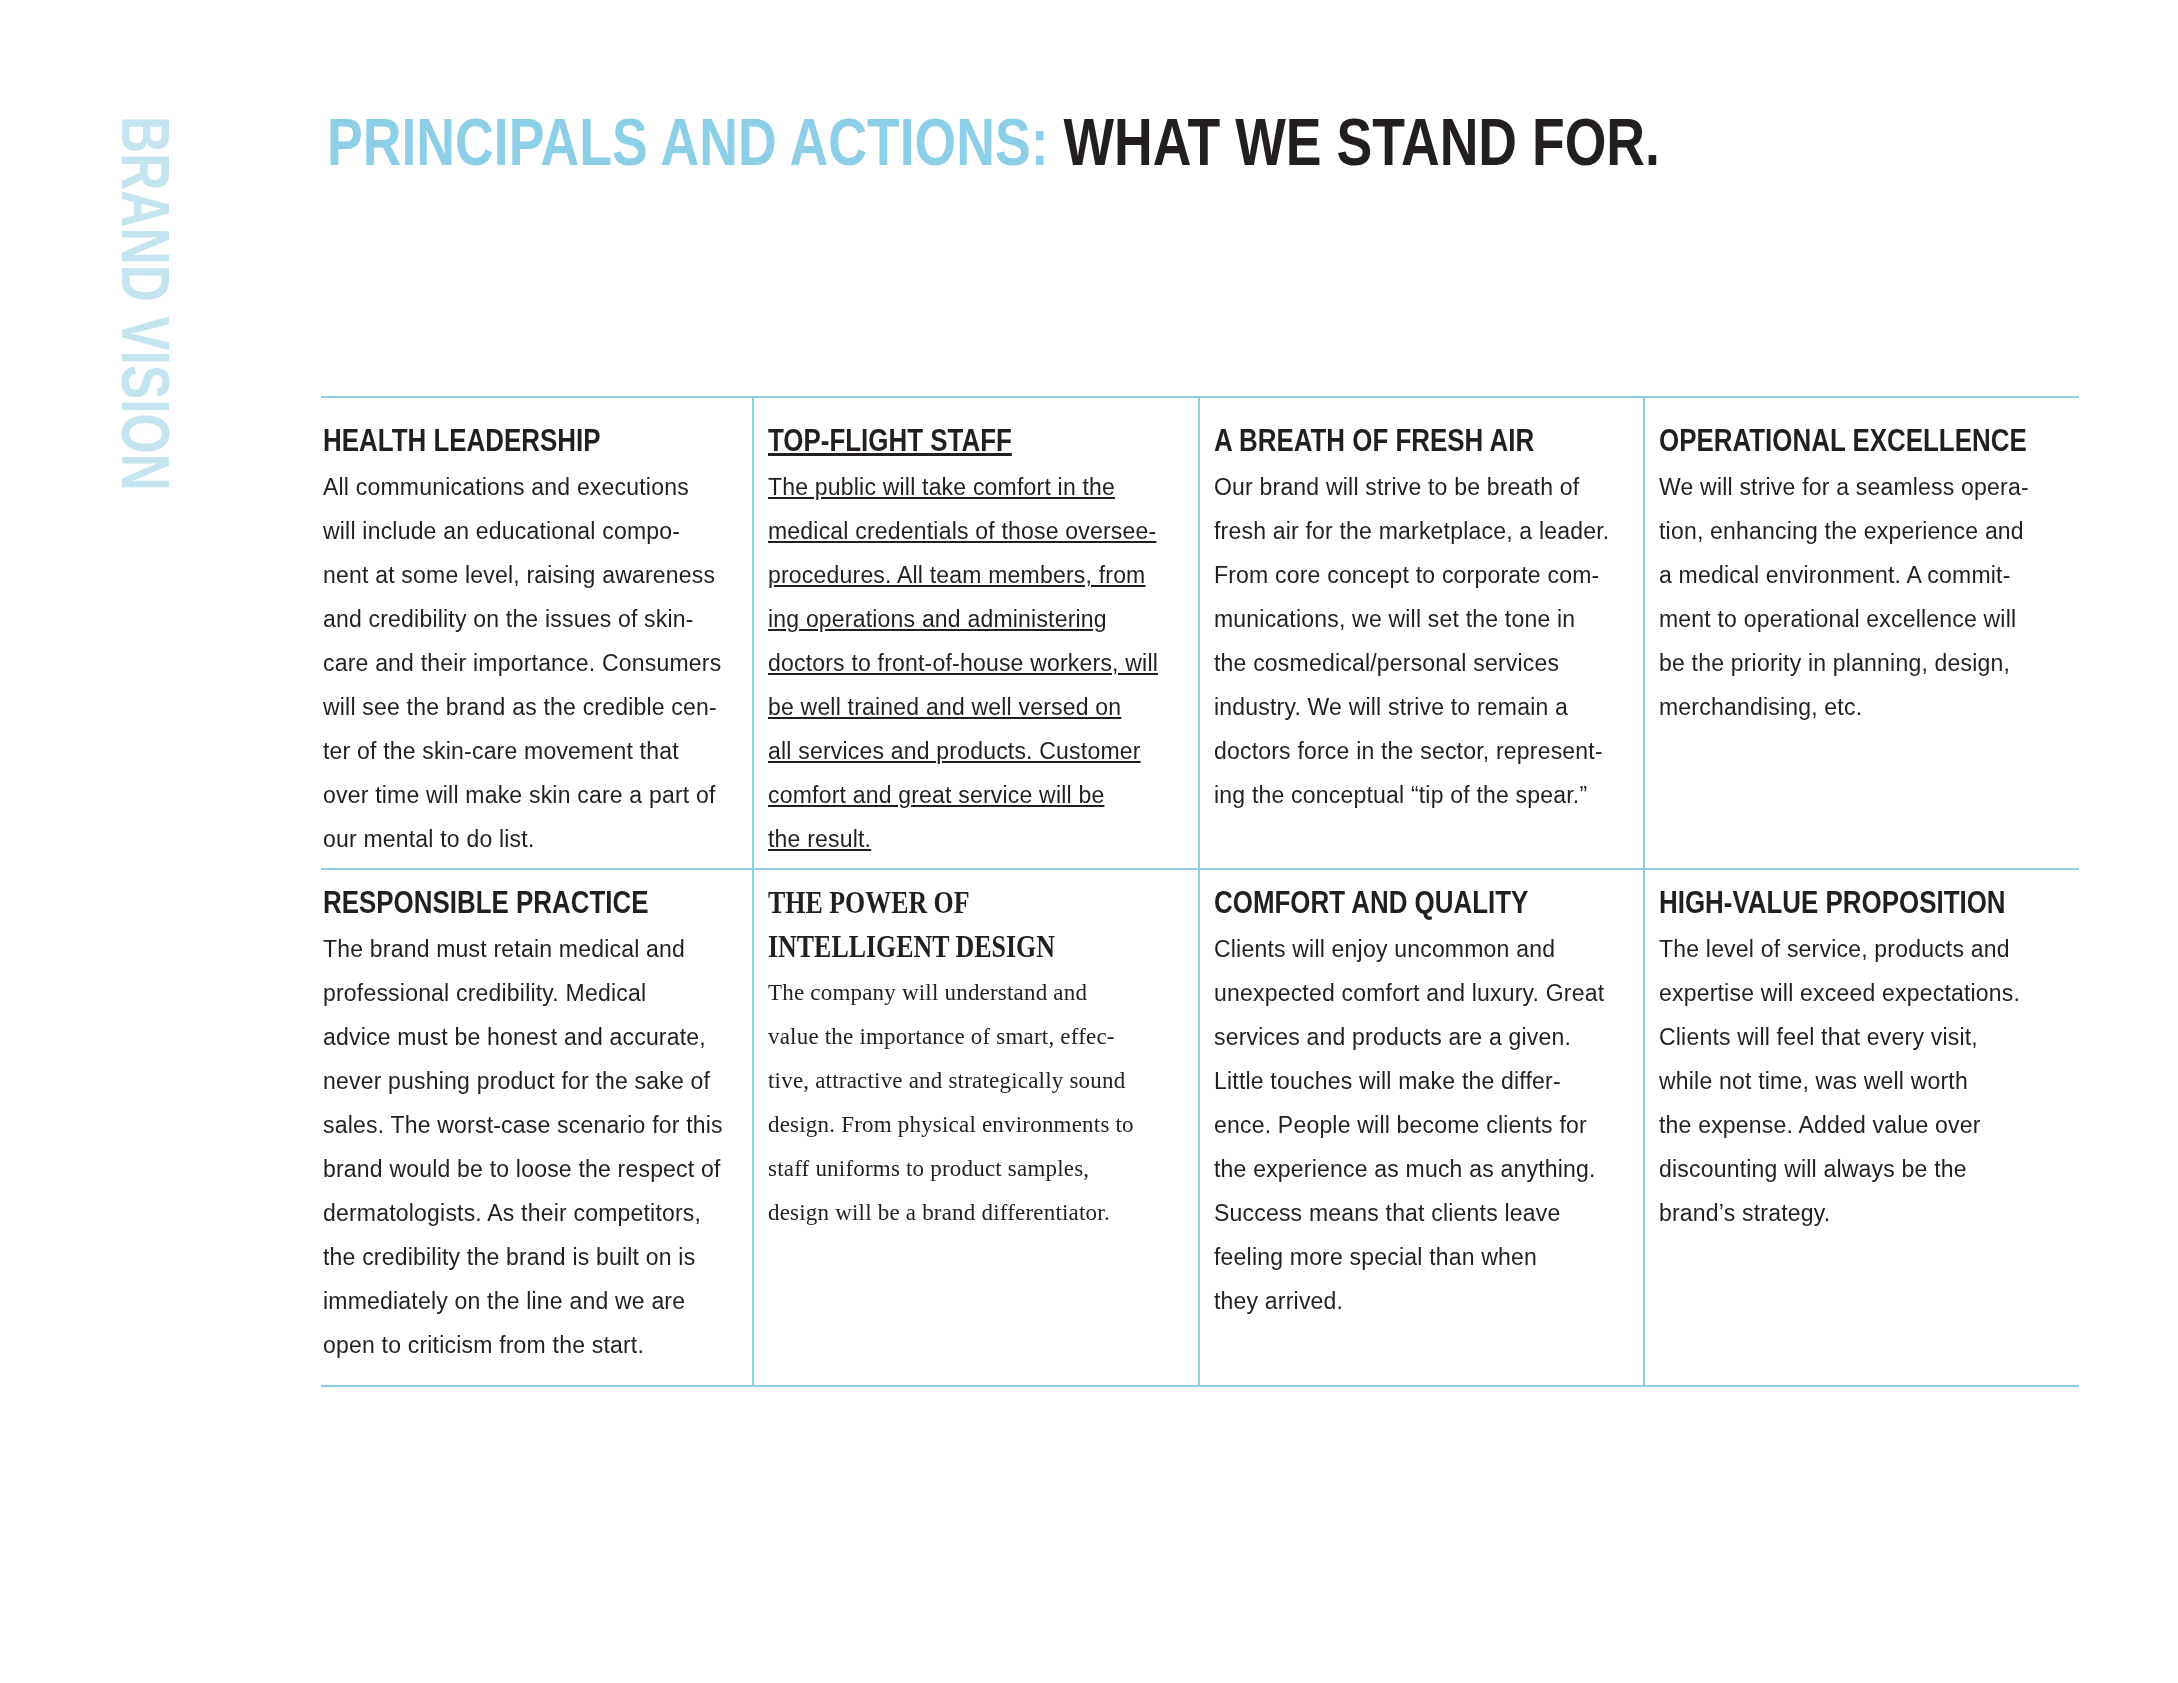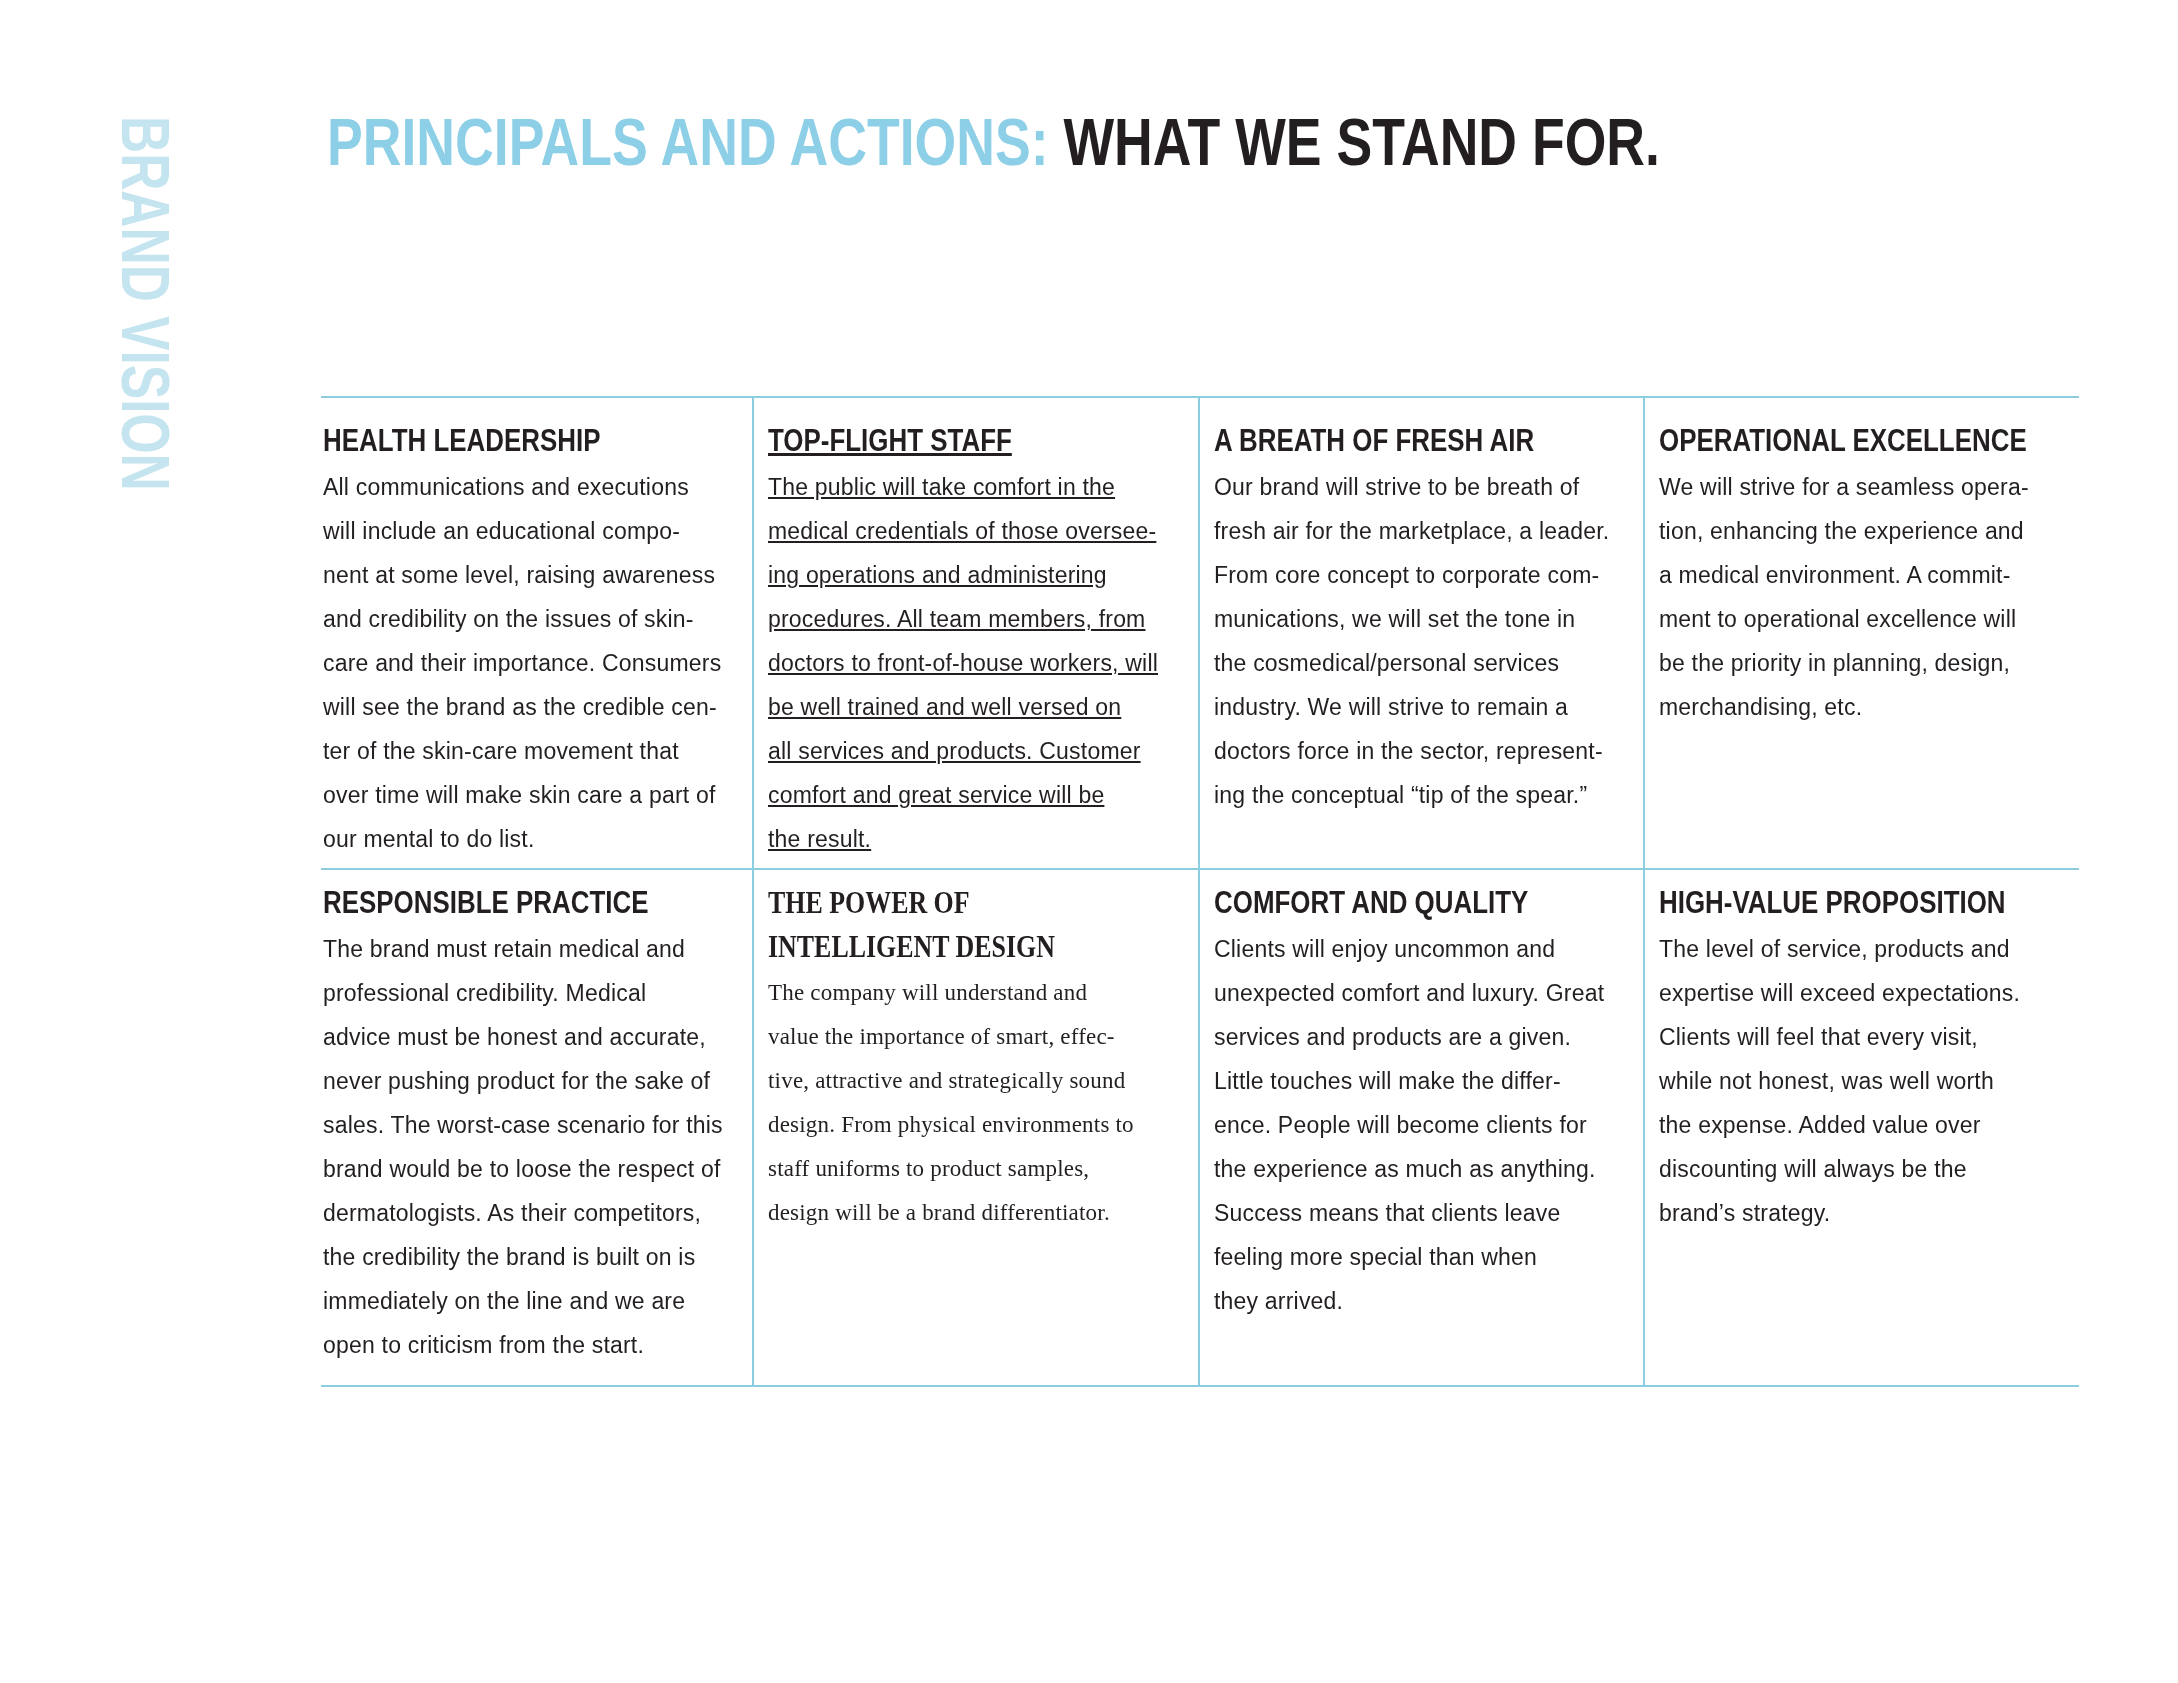--- a/index.html
+++ b/index.html
@@ -64,22 +64,22 @@
     </div>
   </div>
 
   <div class="cell" style="left:768px; top:418px;text-decoration:underline;">
     <div class="cell-heading">
         <div>TOP-FLIGHT STAFF</div>
       </div>
     <div class="cell-body">
       <div class="ln">The public will take comfort in the</div>
       <div class="ln">medical credentials of those oversee-</div>
+      <div class="ln">procedures. All team members, from</div>
       <div class="ln">ing operations and administering</div>
-      <div class="ln">procedures. All team members, from</div>
       <div class="ln">doctors to front-of-house workers, will</div>
       <div class="ln">be well trained and well versed on</div>
       <div class="ln">all services and products. Customer</div>
       <div class="ln">comfort and great service will be</div>
       <div class="ln">the result.</div>
     </div>
   </div>
 
   <div class="cell" style="left:1214px; top:418px;">
     <div class="cell-heading">
@@ -162,20 +162,20 @@
   </div>
 
   <div class="cell" style="left:1659px; top:880px;">
     <div class="cell-heading">
         <div>HIGH-VALUE PROPOSITION</div>
       </div>
     <div class="cell-body">
       <div class="ln">The level of service, products and</div>
       <div class="ln">expertise will exceed expectations.</div>
       <div class="ln">Clients will feel that every visit,</div>
-      <div class="ln">while not honest, was well worth</div>
+      <div class="ln">while not time, was well worth</div>
       <div class="ln">the expense. Added value over</div>
       <div class="ln">discounting will always be the</div>
       <div class="ln">brand’s strategy.</div>
     </div>
   </div>
 </div>
 
 
 </body></html>

